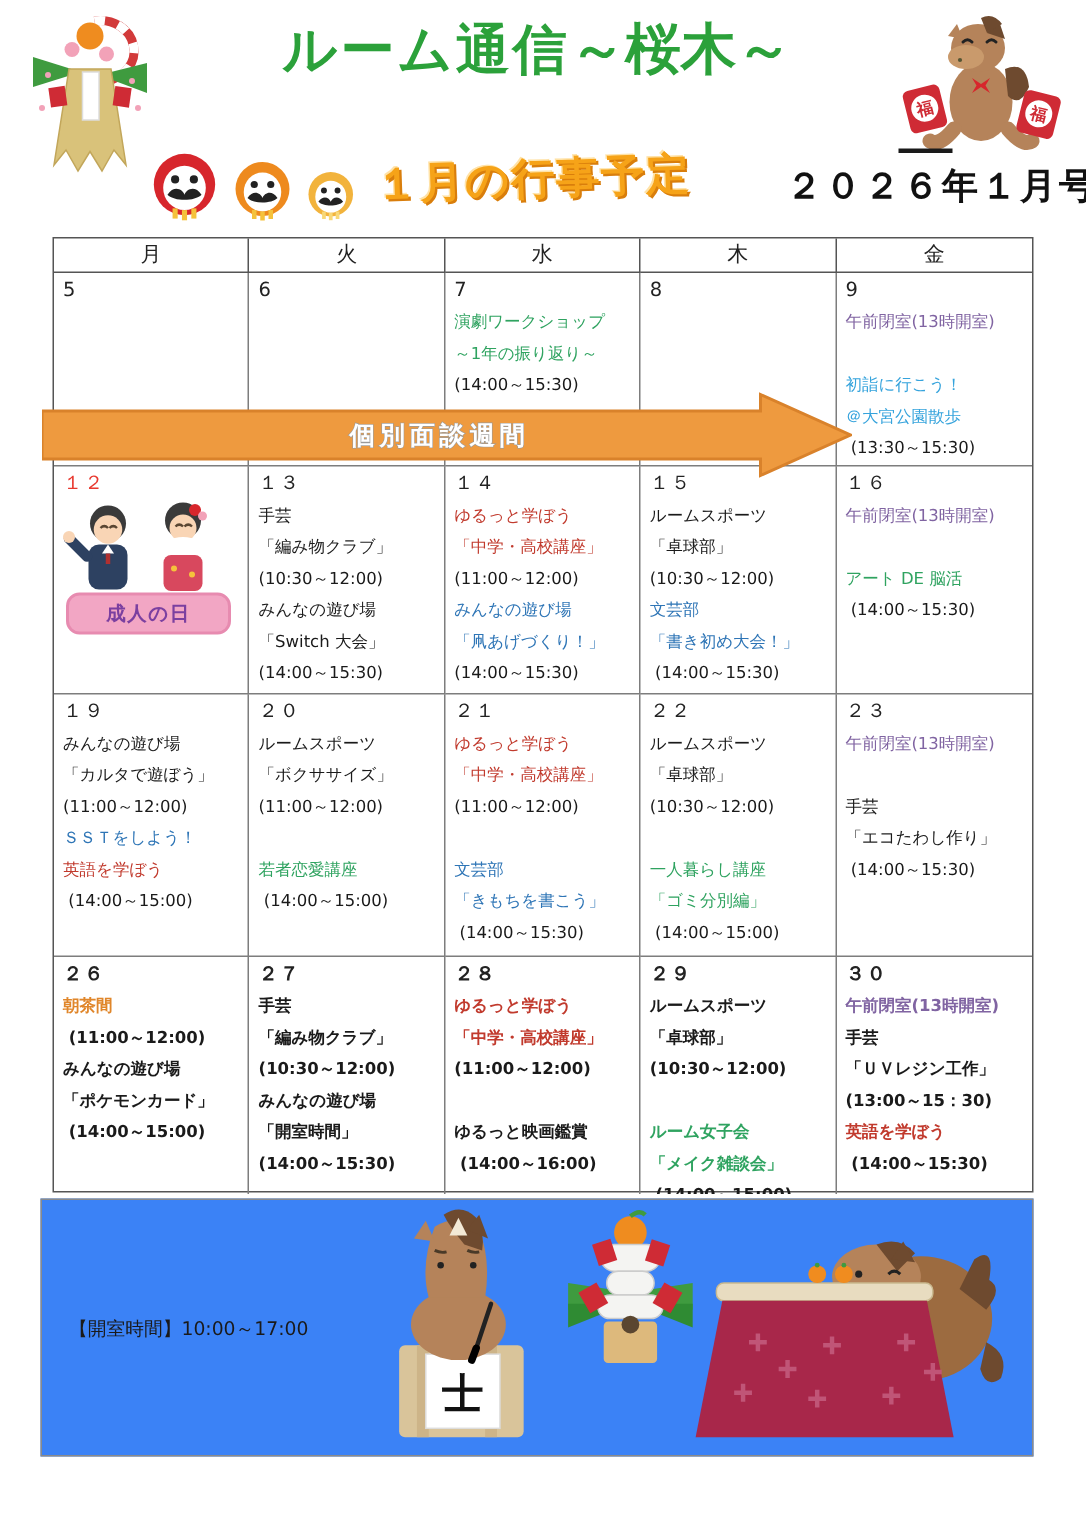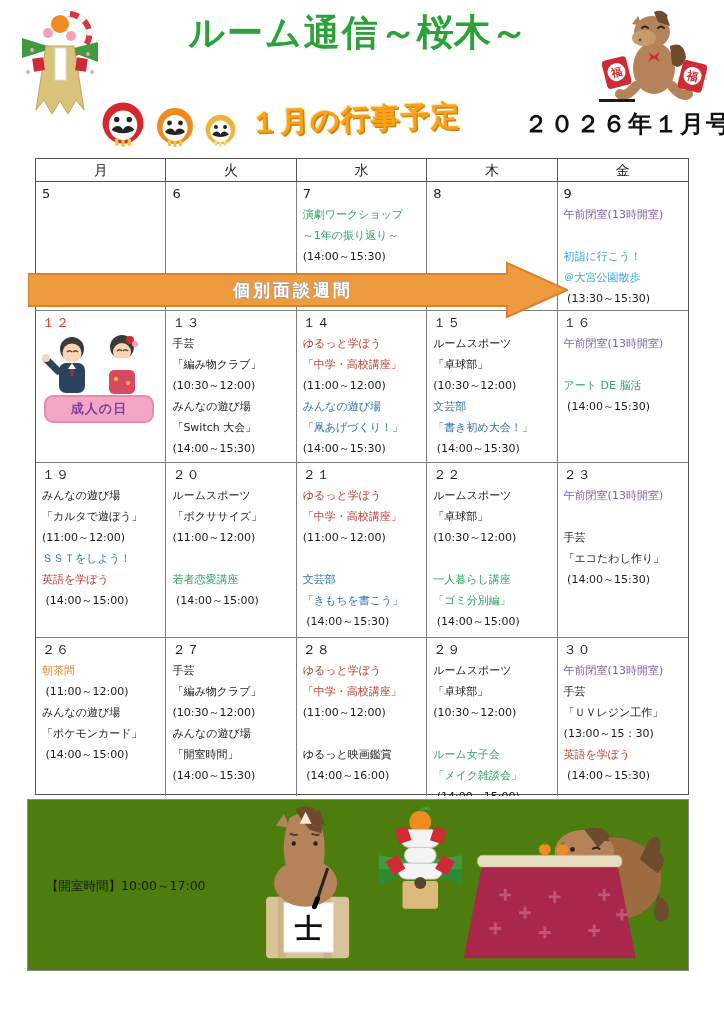--- a/index.html
+++ b/index.html
@@ -42,21 +42,21 @@
 
   .seijin-badge{width:106px;margin:-8px 0 0 2px;background:#f2a6c4;border:2px solid #e78bb0;
                 border-radius:9px;color:#7b3fa0;font-weight:900;font-size:13px;
                 text-align:center;padding:3px 0;letter-spacing:1px;}
 
   
   .arrow-wrap{position:absolute;left:28px;top:261px;z-index:5;}
 
   
   .footer-box{position:absolute;left:27px;top:799px;width:662px;height:172px;
-              border:1px solid #8a8a8a;box-sizing:border-box;background:#4d7c0f;}
+              border:1px solid #8a8a8a;box-sizing:border-box;background:#3b82f6;}
   .legend{padding:16px 0 0 18px;font-size:12.5px;line-height:28px;white-space:pre;}
   .fb-ill{position:absolute;top:0;left:0;width:100%;height:100%;pointer-events:none;}
 </style>
 </head>
 <body>
 
 <div class="page">
 
   <div class="deco-left">
     <svg width="104" height="122" viewBox="0 0 104 122">
@@ -279,21 +279,21 @@
           </div>
           <div class="cell">
             <div class="date">２３</div>
             <div class="ev purple">午前閉室(13時開室)</div>
             <div class="ev black sp">&nbsp;</div>
             <div class="ev black">手芸</div>
             <div class="ev black">「エコたわし作り」</div>
             <div class="ev black"> (14:00～15:30)</div>
           </div>
         </div>
-        <div class="cal-row" style="height: 158px;">
+        <div class="cal-row" style="height: 158px; font-weight: bold;">
           <div class="cell">
             <div class="date">２６</div>
             <div class="ev orange">朝茶間</div>
             <div class="ev black"> (11:00～12:00)</div>
             <div class="ev black">みんなの遊び場</div>
             <div class="ev black">「ポケモンカード」</div>
             <div class="ev black"> (14:00～15:00)</div>
           </div>
           <div class="cell">
             <div class="date">２７</div>

